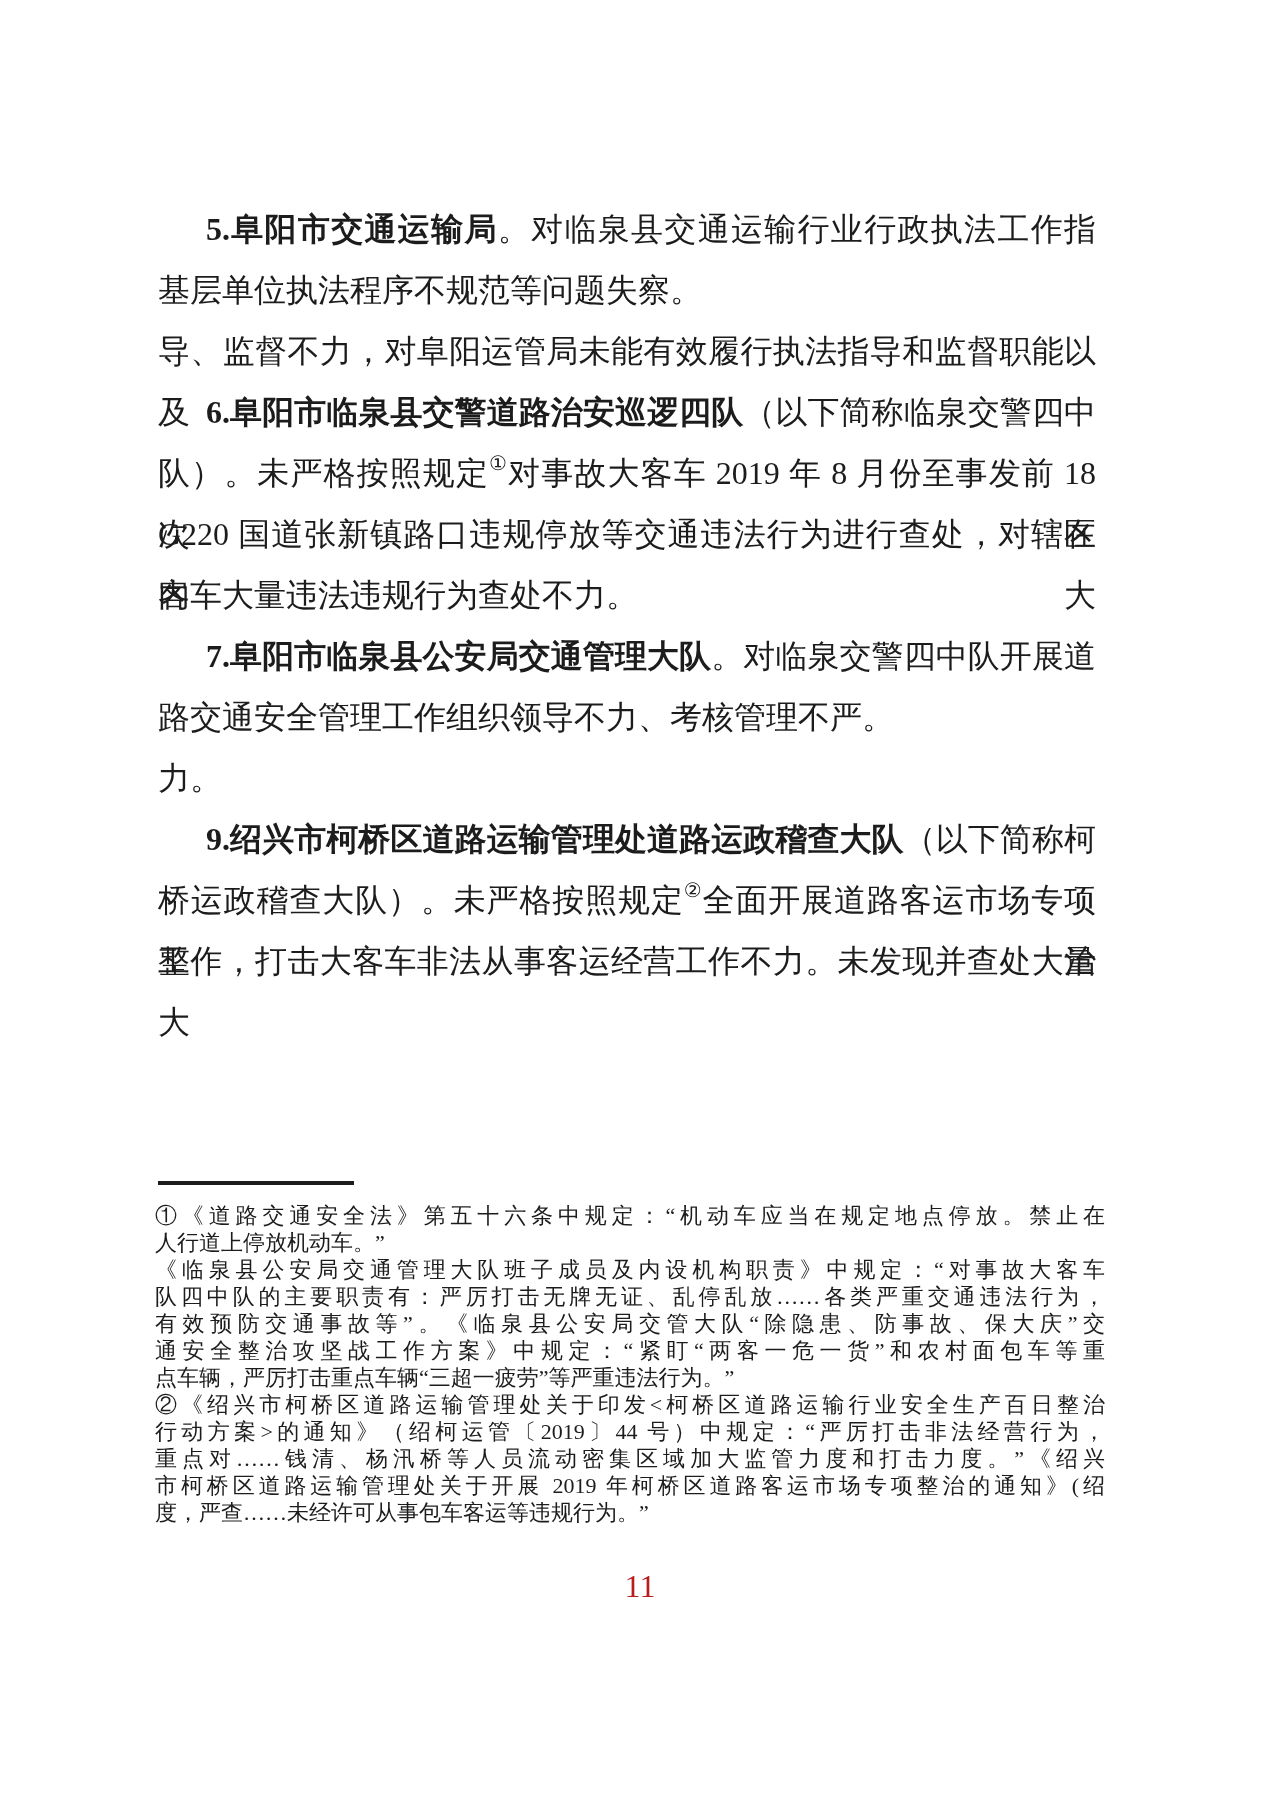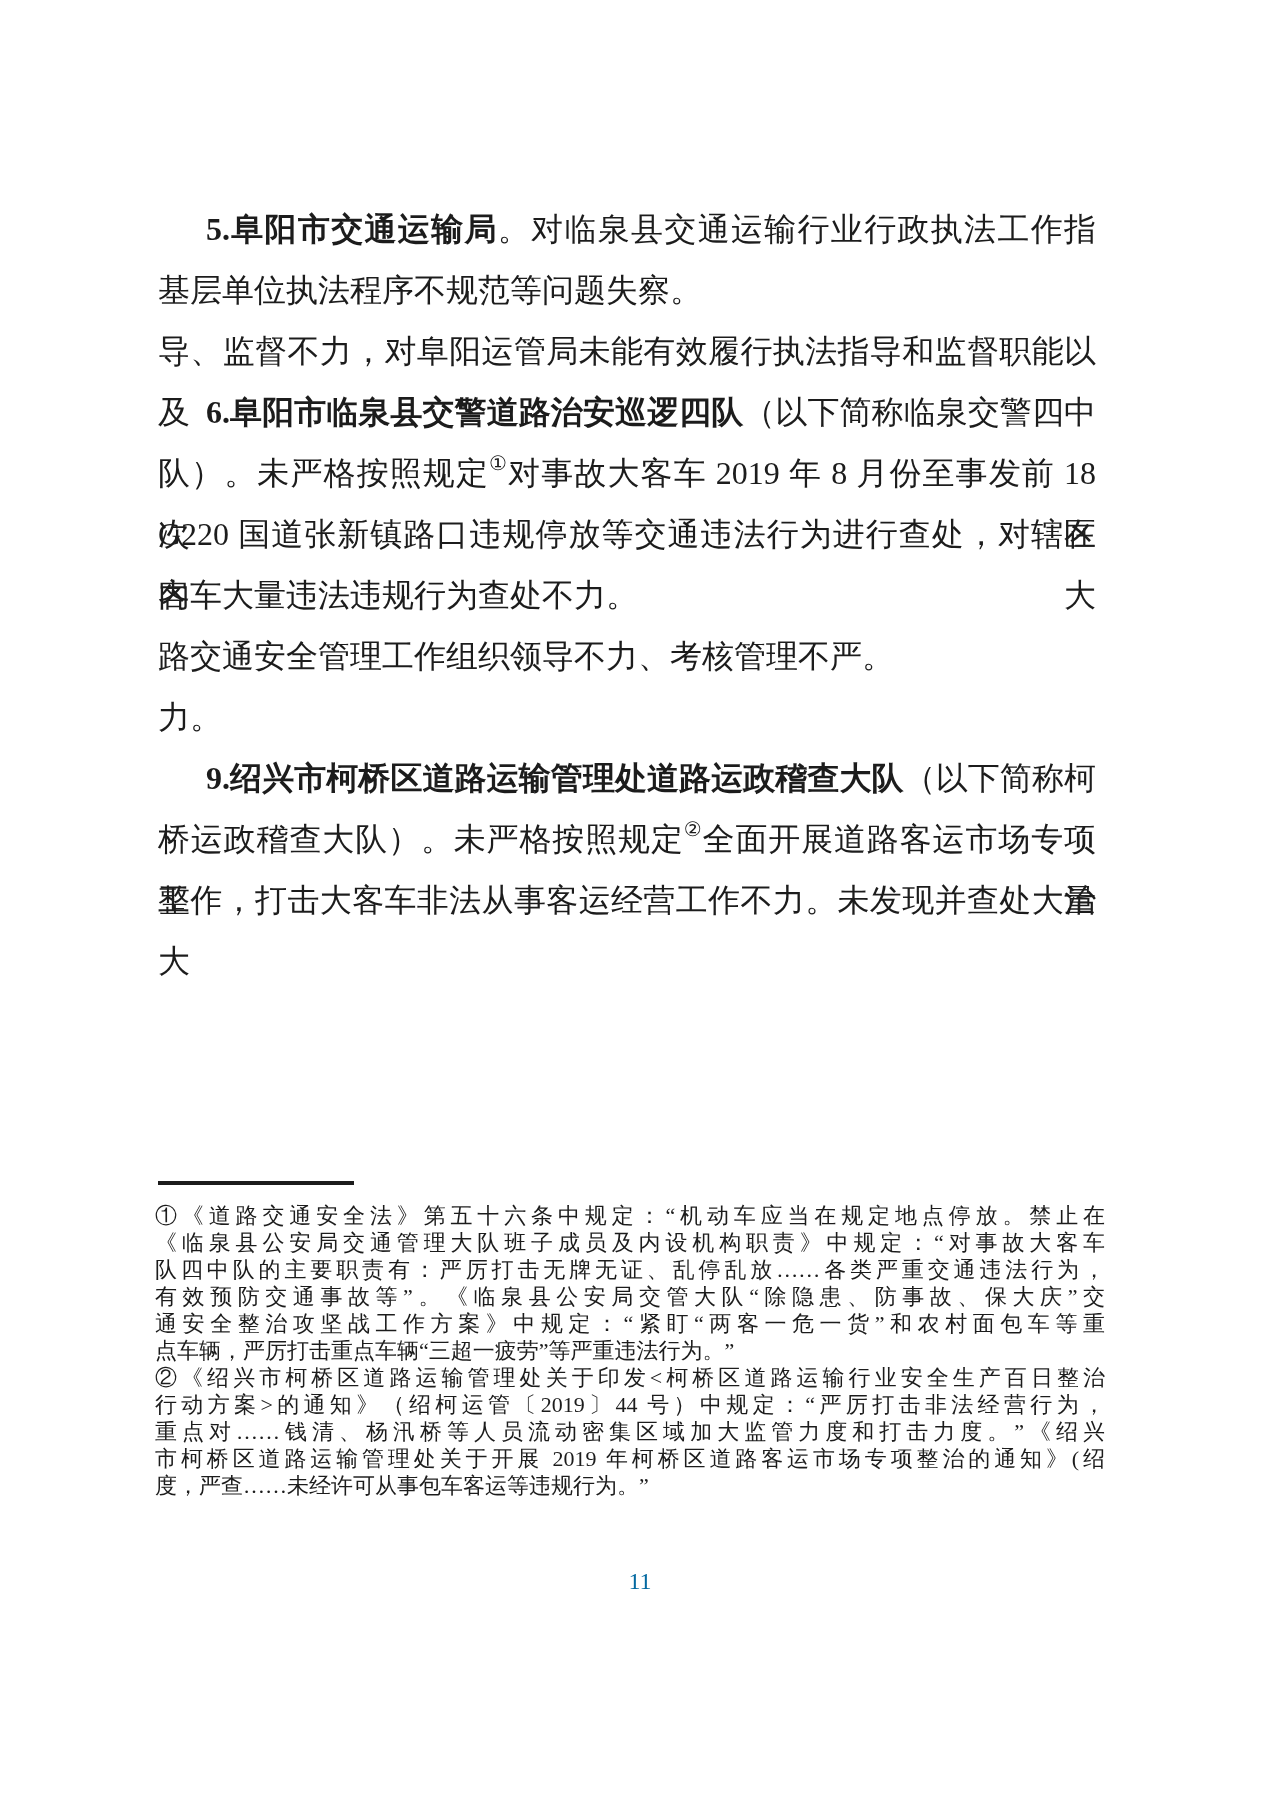--- a/index.html
+++ b/index.html
@@ -62,45 +62,47 @@
     height: 27px;
     line-height: 27px;
     font-size: 22px;
   }
   .page-number {
     position: absolute;
     left: 0;
     top: 1568px;
     width: 1280px;
     text-align: center;
-    font-size: 24px;
-    color: #0369a1;
+    font-size: 32px;
+    color: #b91c1c;
   }
 </style>
 </head>
 <body>
 
 <div class="page">
   <div class="body-text" id="body-text">
       <div class="line j ind"><span class="b">5.阜阳市交通运输局</span><span>。对临泉县交通运输行业行政执法工作指</span></div>
       <div class="line"><span>基层单位执法程序不规范等问题失察。</span></div>
       <div class="line j"><span>导、监督不力，对阜阳运管局未能有效履行执法指导和监督职能以及</span></div>
       <div class="line j ind"><span class="b">6.阜阳市临泉县交警道路治安巡逻四队</span><span>（以下简称临泉交警四中</span></div>
       <div class="line j"><span>队）。未严格按照规定</span><span class="sup">①</span><span>对事故大客车 2019 年 8 月份至事发前 18 次在</span></div>
       <div class="line j"><span>G220 国道张新镇路口违规停放等交通违法行为进行查处，对辖区内大</span></div>
       <div class="line"><span>客车大量违法违规行为查处不力。</span></div>
+      <div class="line j ind"><span class="b">7.阜阳市临泉县公安局交通管理大队</span><span>。对临泉交警四中队开展道</span></div>
       <div class="line"><span>路交通安全管理工作组织领导不力、考核管理不严。</span></div>
       <div class="line"><span>力。</span></div>
       <div class="line j ind"><span class="b">9.绍兴市柯桥区道路运输管理处道路运政稽查大队</span><span>（以下简称柯</span></div>
       <div class="line j"><span>桥运政稽查大队）。未严格按照规定</span><span class="sup">②</span><span>全面开展道路客运市场专项整治</span></div>
       <div class="line j"><span>工作，打击大客车非法从事客运经营工作不力。未发现并查处大量大</span></div>
     </div>
   <div class="fn-sep"></div>
   <div class="footnotes" id="footnotes">
       <div class="line j"><span>①《道路交通安全法》第五十六条中规定：“机动车应当在规定地点停放。禁止在</span></div>
+      <div class="line"><span>人行道上停放机动车。”</span></div>
       <div class="line j"><span>《临泉县公安局交通管理大队班子成员及内设机构职责》中规定：“对事故大客车</span></div>
       <div class="line j"><span>队四中队的主要职责有：严厉打击无牌无证、乱停乱放……各类严重交通违法行为，</span></div>
       <div class="line j"><span>有效预防交通事故等”。《临泉县公安局交管大队“除隐患、防事故、保大庆”交</span></div>
       <div class="line j"><span>通安全整治攻坚战工作方案》中规定：“紧盯“两客一危一货”和农村面包车等重</span></div>
       <div class="line"><span>点车辆，严厉打击重点车辆“三超一疲劳”等严重违法行为。”</span></div>
       <div class="line j"><span>②《绍兴市柯桥区道路运输管理处关于印发&lt;柯桥区道路运输行业安全生产百日整治</span></div>
       <div class="line j"><span>行动方案&gt;的通知》（绍柯运管〔2019〕44 号）中规定：“严厉打击非法经营行为，</span></div>
       <div class="line j"><span>重点对……钱清、杨汛桥等人员流动密集区域加大监管力度和打击力度。”《绍兴</span></div>
       <div class="line j"><span>市柯桥区道路运输管理处关于开展 2019 年柯桥区道路客运市场专项整治的通知》(绍</span></div>
       <div class="line"><span>度，严查……未经许可从事包车客运等违规行为。”</span></div>

